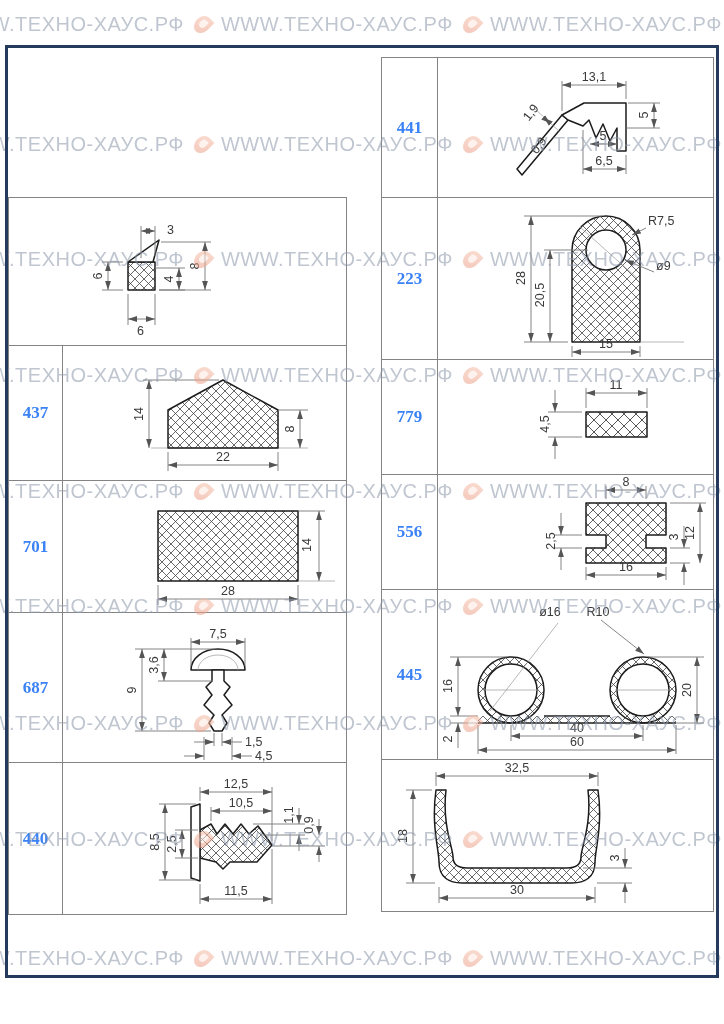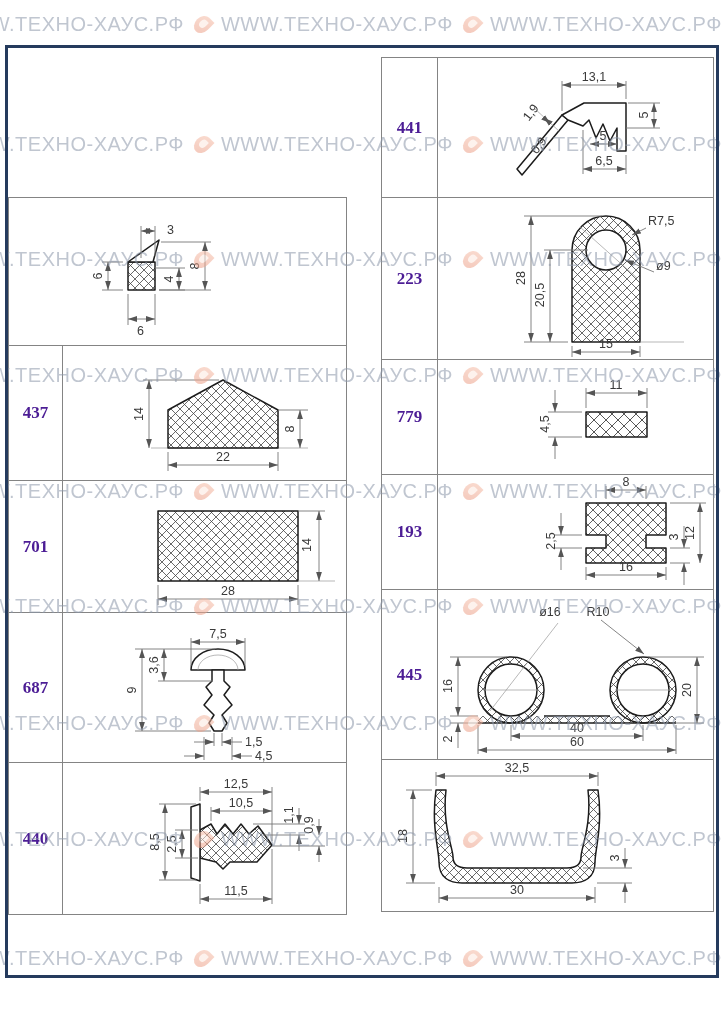--- a/index.html
+++ b/index.html
@@ -15,21 +15,21 @@
             background:linear-gradient(145deg,#f7c2ad,#eb9b83);
             border-radius:50% 0 50% 50%;transform:rotate(45deg);position:relative;}
   .wm-flame::after{content:"";position:absolute;left:4px;top:4px;width:7px;height:9px;
             background:#fde9e0;border-radius:50% 0 50% 50%;}
   
   .ptable{position:absolute;border:1px solid #848484;background:transparent;z-index:2;}
   .prow{display:flex;border-bottom:1px solid #848484;}
   .prow:last-child{border-bottom:none;}
   .num{flex:0 0 53px;border-right:1px solid #848484;display:flex;align-items:center;
        justify-content:center;font-family:"Liberation Serif",serif;font-weight:bold;
-       font-size:17px;color:#4c1d95;}
+       font-size:17px;color:#3b82f6;}
   .draw{flex:1;position:relative;}
   svg{display:block;}
   .ol{stroke:#1c1c1c;stroke-width:1.5;stroke-linejoin:round;}
   .dim,.ext{stroke:#777;stroke-width:.9;fill:none;}
   .thin{stroke:#9a9a9a;stroke-width:.7;fill:none;}
   svg text{font-family:"Liberation Sans",sans-serif;font-size:12.5px;fill:#3a3a3a;}
 </style>
 </head>
 <body>
 
@@ -367,21 +367,21 @@
           <line class="ext" x1="144" y1="52" x2="110" y2="52"></line>
             <line class="ext" x1="144" y1="77" x2="110" y2="77"></line>
           <line class="dim" x1="117" y1="30" x2="117" y2="52" marker-end="url(#m43)"></line>
           <line class="dim" x1="117" y1="99" x2="117" y2="77" marker-end="url(#m43)"></line>
           <text transform="rotate(-90 111 64)" x="111" y="64" text-anchor="middle">4,5</text>
         </svg>
       </div>
     </div>
 
     <div class="prow" style="height:114px">
-      <div class="num" style="flex-basis:55px">193</div>
+      <div class="num" style="flex-basis:55px">556</div>
       <div class="draw">
         <svg width="275" height="114" viewBox="0 0 275 114">
           <defs>
             <pattern id="h44" width="10" height="10" patternUnits="userSpaceOnUse">
                 <path d="M0,10L10,0M0,0L10,10" stroke="#444" stroke-width="0.85"></path>
               </pattern>
             <marker id="m44" viewBox="0 0 10 8" refX="10" refY="4" markerWidth="10" markerHeight="8" orient="auto-start-reverse">
                 <path d="M0,0.8L10,4L0,7.2Z" fill="#555"></path>
               </marker>
           </defs>

